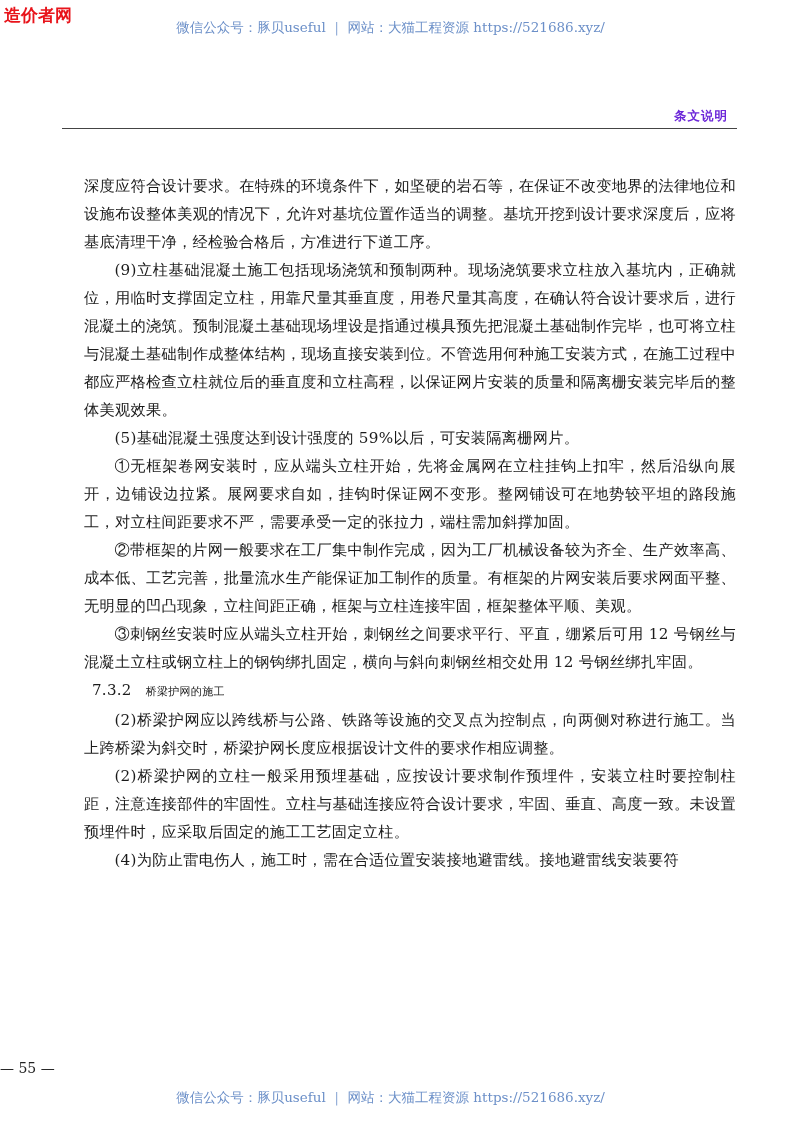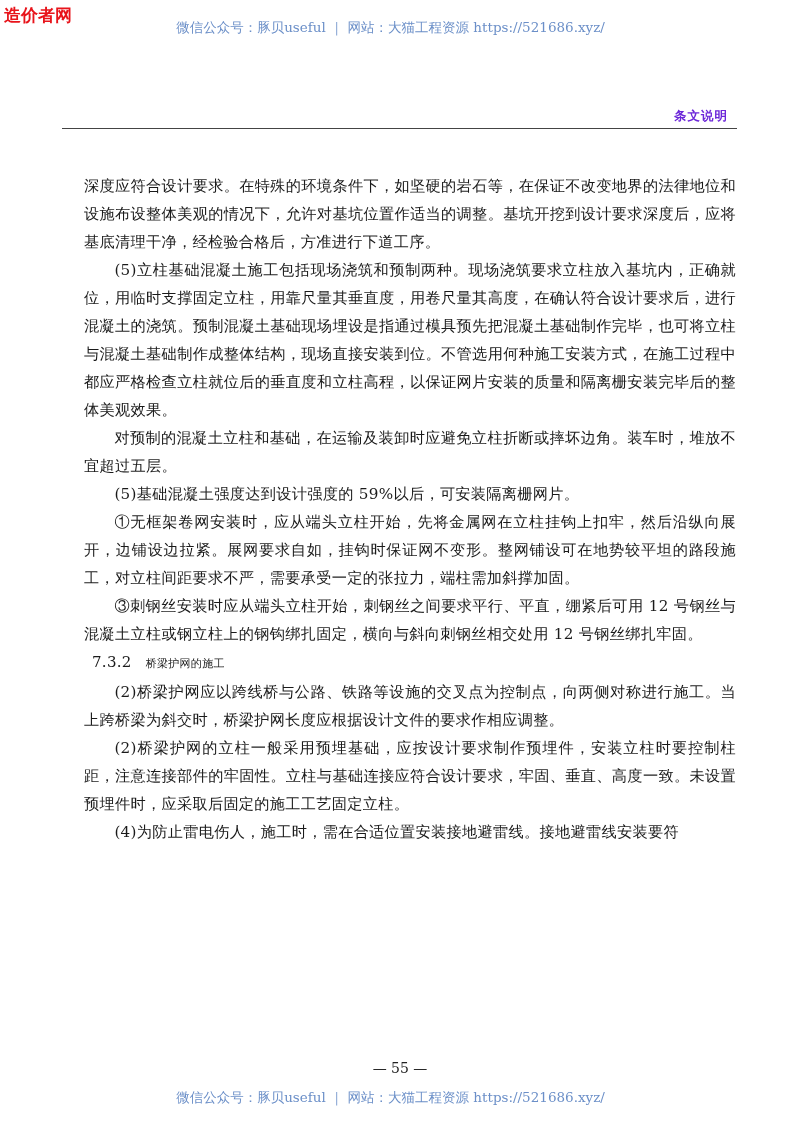--- a/index.html
+++ b/index.html
@@ -86,40 +86,40 @@
     }
     .section-heading .title {
       font-family: "DejaVu Sans", "Liberation Sans", sans-serif;
       font-size: 11px;
     }
     .page-number {
       position: absolute;
       left: 0;
       width: 800px;
       top: 1060px;
-      text-align: center;
+      text-align: left;
       font-size: 14px;
       color: #222;
     }
   </style>
 </head>
 <body>
 
 <div class="logo">造价者网</div>
 <div class="watermark top">微信公众号：豚贝useful ｜ 网站：大猫工程资源 https://521686.xyz/</div>
 
 <div class="running-head">条文说明</div>
 <div class="head-rule"></div>
 
 <div class="content">
   <p class="noindent">深度应符合设计要求。在特殊的环境条件下，如坚硬的岩石等，在保证不改变地界的法律地位和设施布设整体美观的情况下，允许对基坑位置作适当的调整。基坑开挖到设计要求深度后，应将基底清理干净，经检验合格后，方准进行下道工序。</p>
-  <p>(5)立柱基础混凝土施工包括现场浇筑和预制两种。现场浇筑要求立柱放入基坑内，正确就位，用临时支撑固定立柱，用靠尺量其垂直度，用卷尺量其高度，在确认符合设计要求后，进行混凝土的浇筑。预制混凝土基础现场埋设是指通过模具预先把混凝土基础制作完毕，也可将立柱与混凝土基础制作成整体结构，现场直接安装到位。不管选用何种施工安装方式，在施工过程中都应严格检查立柱就位后的垂直度和立柱高程，以保证网片安装的质量和隔离栅安装完毕后的整体美观效果。</p>
-  <p>对预制的混凝土立柱和基础，在运输及装卸时应避免立柱折断或摔坏边角。装车时，堆放不宜超过五层。</p>
+  <p>(9)立柱基础混凝土施工包括现场浇筑和预制两种。现场浇筑要求立柱放入基坑内，正确就位，用临时支撑固定立柱，用靠尺量其垂直度，用卷尺量其高度，在确认符合设计要求后，进行混凝土的浇筑。预制混凝土基础现场埋设是指通过模具预先把混凝土基础制作完毕，也可将立柱与混凝土基础制作成整体结构，现场直接安装到位。不管选用何种施工安装方式，在施工过程中都应严格检查立柱就位后的垂直度和立柱高程，以保证网片安装的质量和隔离栅安装完毕后的整体美观效果。</p>
   <p>(5)基础混凝土强度达到设计强度的 59%以后，可安装隔离栅网片。</p>
   <p>①无框架卷网安装时，应从端头立柱开始，先将金属网在立柱挂钩上扣牢，然后沿纵向展开，边铺设边拉紧。展网要求自如，挂钩时保证网不变形。整网铺设可在地势较平坦的路段施工，对立柱间距要求不严，需要承受一定的张拉力，端柱需加斜撑加固。</p>
+  <p>②带框架的片网一般要求在工厂集中制作完成，因为工厂机械设备较为齐全、生产效率高、成本低、工艺完善，批量流水生产能保证加工制作的质量。有框架的片网安装后要求网面平整、无明显的凹凸现象，立柱间距正确，框架与立柱连接牢固，框架整体平顺、美观。</p>
   <p>③刺钢丝安装时应从端头立柱开始，刺钢丝之间要求平行、平直，绷紧后可用 12 号钢丝与混凝土立柱或钢立柱上的钢钩绑扎固定，横向与斜向刺钢丝相交处用 12 号钢丝绑扎牢固。</p>
 
   <p class="section-heading">
     <span class="num">7.3.2</span><span class="title">桥梁护网的施工</span>
   </p>
 
   <p>(2)桥梁护网应以跨线桥与公路、铁路等设施的交叉点为控制点，向两侧对称进行施工。当上跨桥梁为斜交时，桥梁护网长度应根据设计文件的要求作相应调整。</p>
   <p>(2)桥梁护网的立柱一般采用预埋基础，应按设计要求制作预埋件，安装立柱时要控制柱距，注意连接部件的牢固性。立柱与基础连接应符合设计要求，牢固、垂直、高度一致。未设置预埋件时，应采取后固定的施工工艺固定立柱。</p>
   <p>(4)为防止雷电伤人，施工时，需在合适位置安装接地避雷线。接地避雷线安装要符</p>
 </div>

